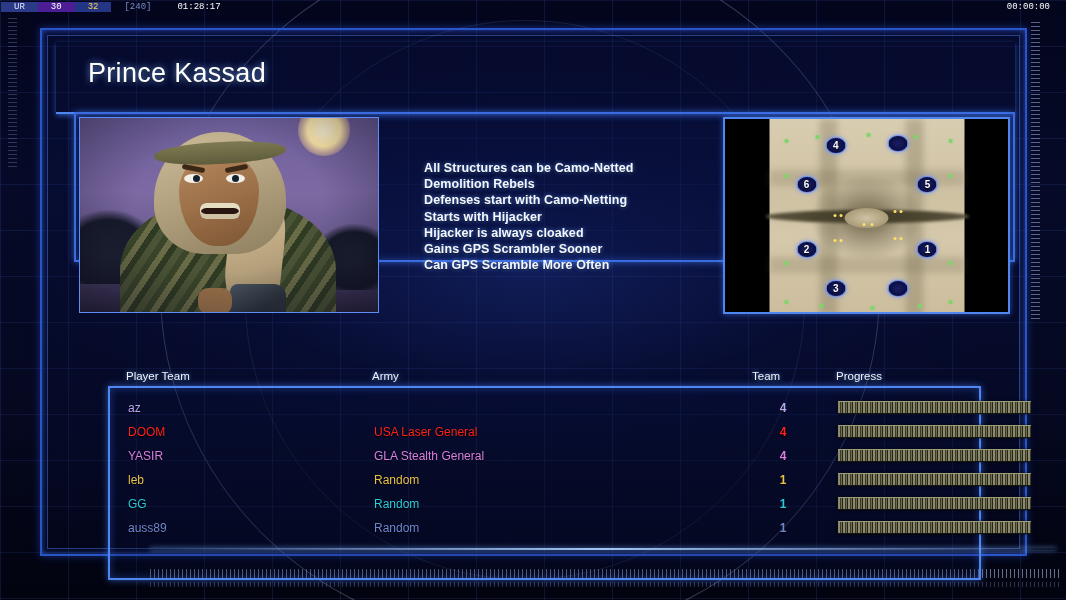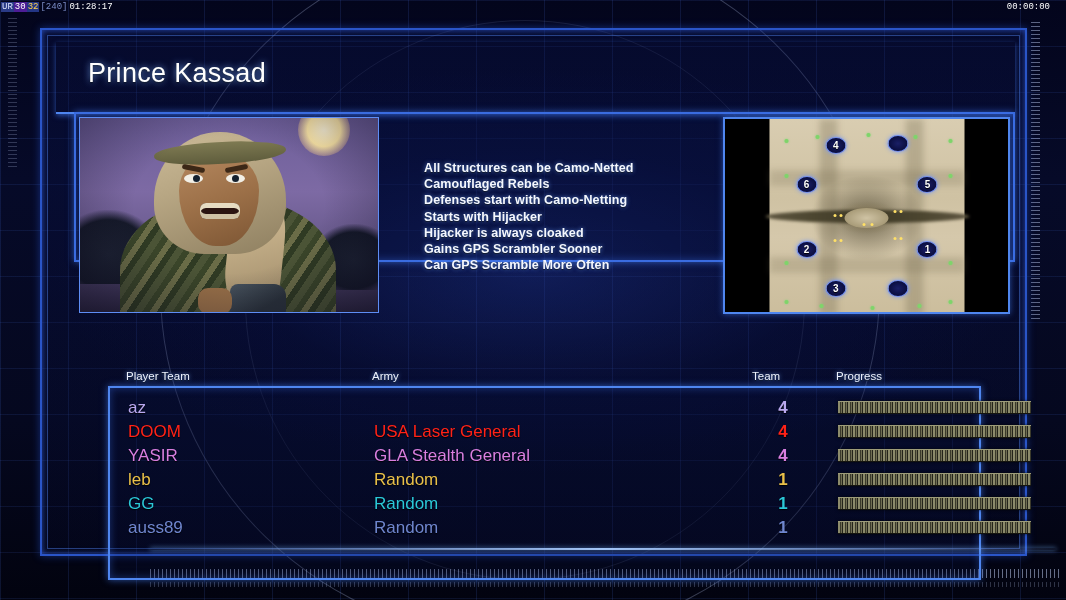--- a/index.html
+++ b/index.html
@@ -48,21 +48,21 @@
   #ruler-right { right:26px; top:22px; height:300px; }
   #ruler-left  { left:8px;  top:18px;  height:150px; opacity:.5; }
 
   
   #topbar {
     position:absolute; left:0; top:0; width:1066px; height:14px;
     font-family:"Liberation Mono", monospace; font-size:9px; line-height:14px;
     letter-spacing:0px; white-space:nowrap;
   }
   #hud-left { position:absolute; left:1px; top:0; }
-  #hud-left span { padding:0 1px; }
+  #hud-left span { padding:0 13px; }
   .hud-ur   { color:#dfe6ff; background:#2a3a86; }
   .hud-n1   { color:#ffffff; background:#4c1d95; }
   .hud-n2   { color:#ffd34d; background:#233584; }
   .hud-br   { color:#7c8ec8; }
   .hud-time { color:#ffffff; }
   #hud-right { position:absolute; right:16px; top:0; color:#ffffff; }
 
   
   #frame {
     position:absolute; left:40px; top:28px; width:987px; height:528px;
@@ -255,21 +255,21 @@
   #table-panel {
     position:absolute; left:66px; top:356px; width:873px; height:194px;
     border:2px solid #4f86ef;
     box-shadow:0 0 7px rgba(70,130,255,0.6), 0 0 8px rgba(60,115,245,0.4) inset;
     background:rgba(8,16,64,0.22);
   }
   .row {
     position:absolute; left:0; width:873px; height:24px;
   }
   .cell {
-    position:absolute; font-size:17px; line-height:24px;
+    position:absolute; font-size:12px; line-height:24px;
     white-space:nowrap;
     text-shadow:0 1px 1px rgba(0,0,0,0.9);
   }
   .c-name { left:18px; }
   .c-army { left:264px; }
   .c-team { left:662px; width:22px; text-align:center; font-weight:bold; }
   .c-prog { left:728px; top:5px; width:193px; height:13px;
     background:
       repeating-linear-gradient(to right,
         #8b8a6a 0px,#8b8a6a 2px,
@@ -343,21 +343,21 @@
         <div class="pupil" id="pup-r"></div>
         <div id="mouth"></div>
         <div id="gun"></div>
         <div id="hand"></div>
         <div id="portrait-shade"></div>
       </div>
     </div>
 
     <div id="desc">
       <div class="line">All Structures can be Camo-Netted</div>
-      <div class="line">Camouflaged Rebels</div>
+      <div class="line">Demolition Rebels</div>
       <div class="line">Defenses start with Camo-Netting</div>
       <div class="line">Starts with Hijacker</div>
       <div class="line">Hijacker is always cloaked</div>
       <div class="line">Gains GPS Scrambler Sooner</div>
       <div class="line">Can GPS Scramble More Often</div>
     </div>
 
     <div id="minimap-wrap">
       <div id="minimap">
         <div class="mm-cross-v" style="left:26%"></div>

